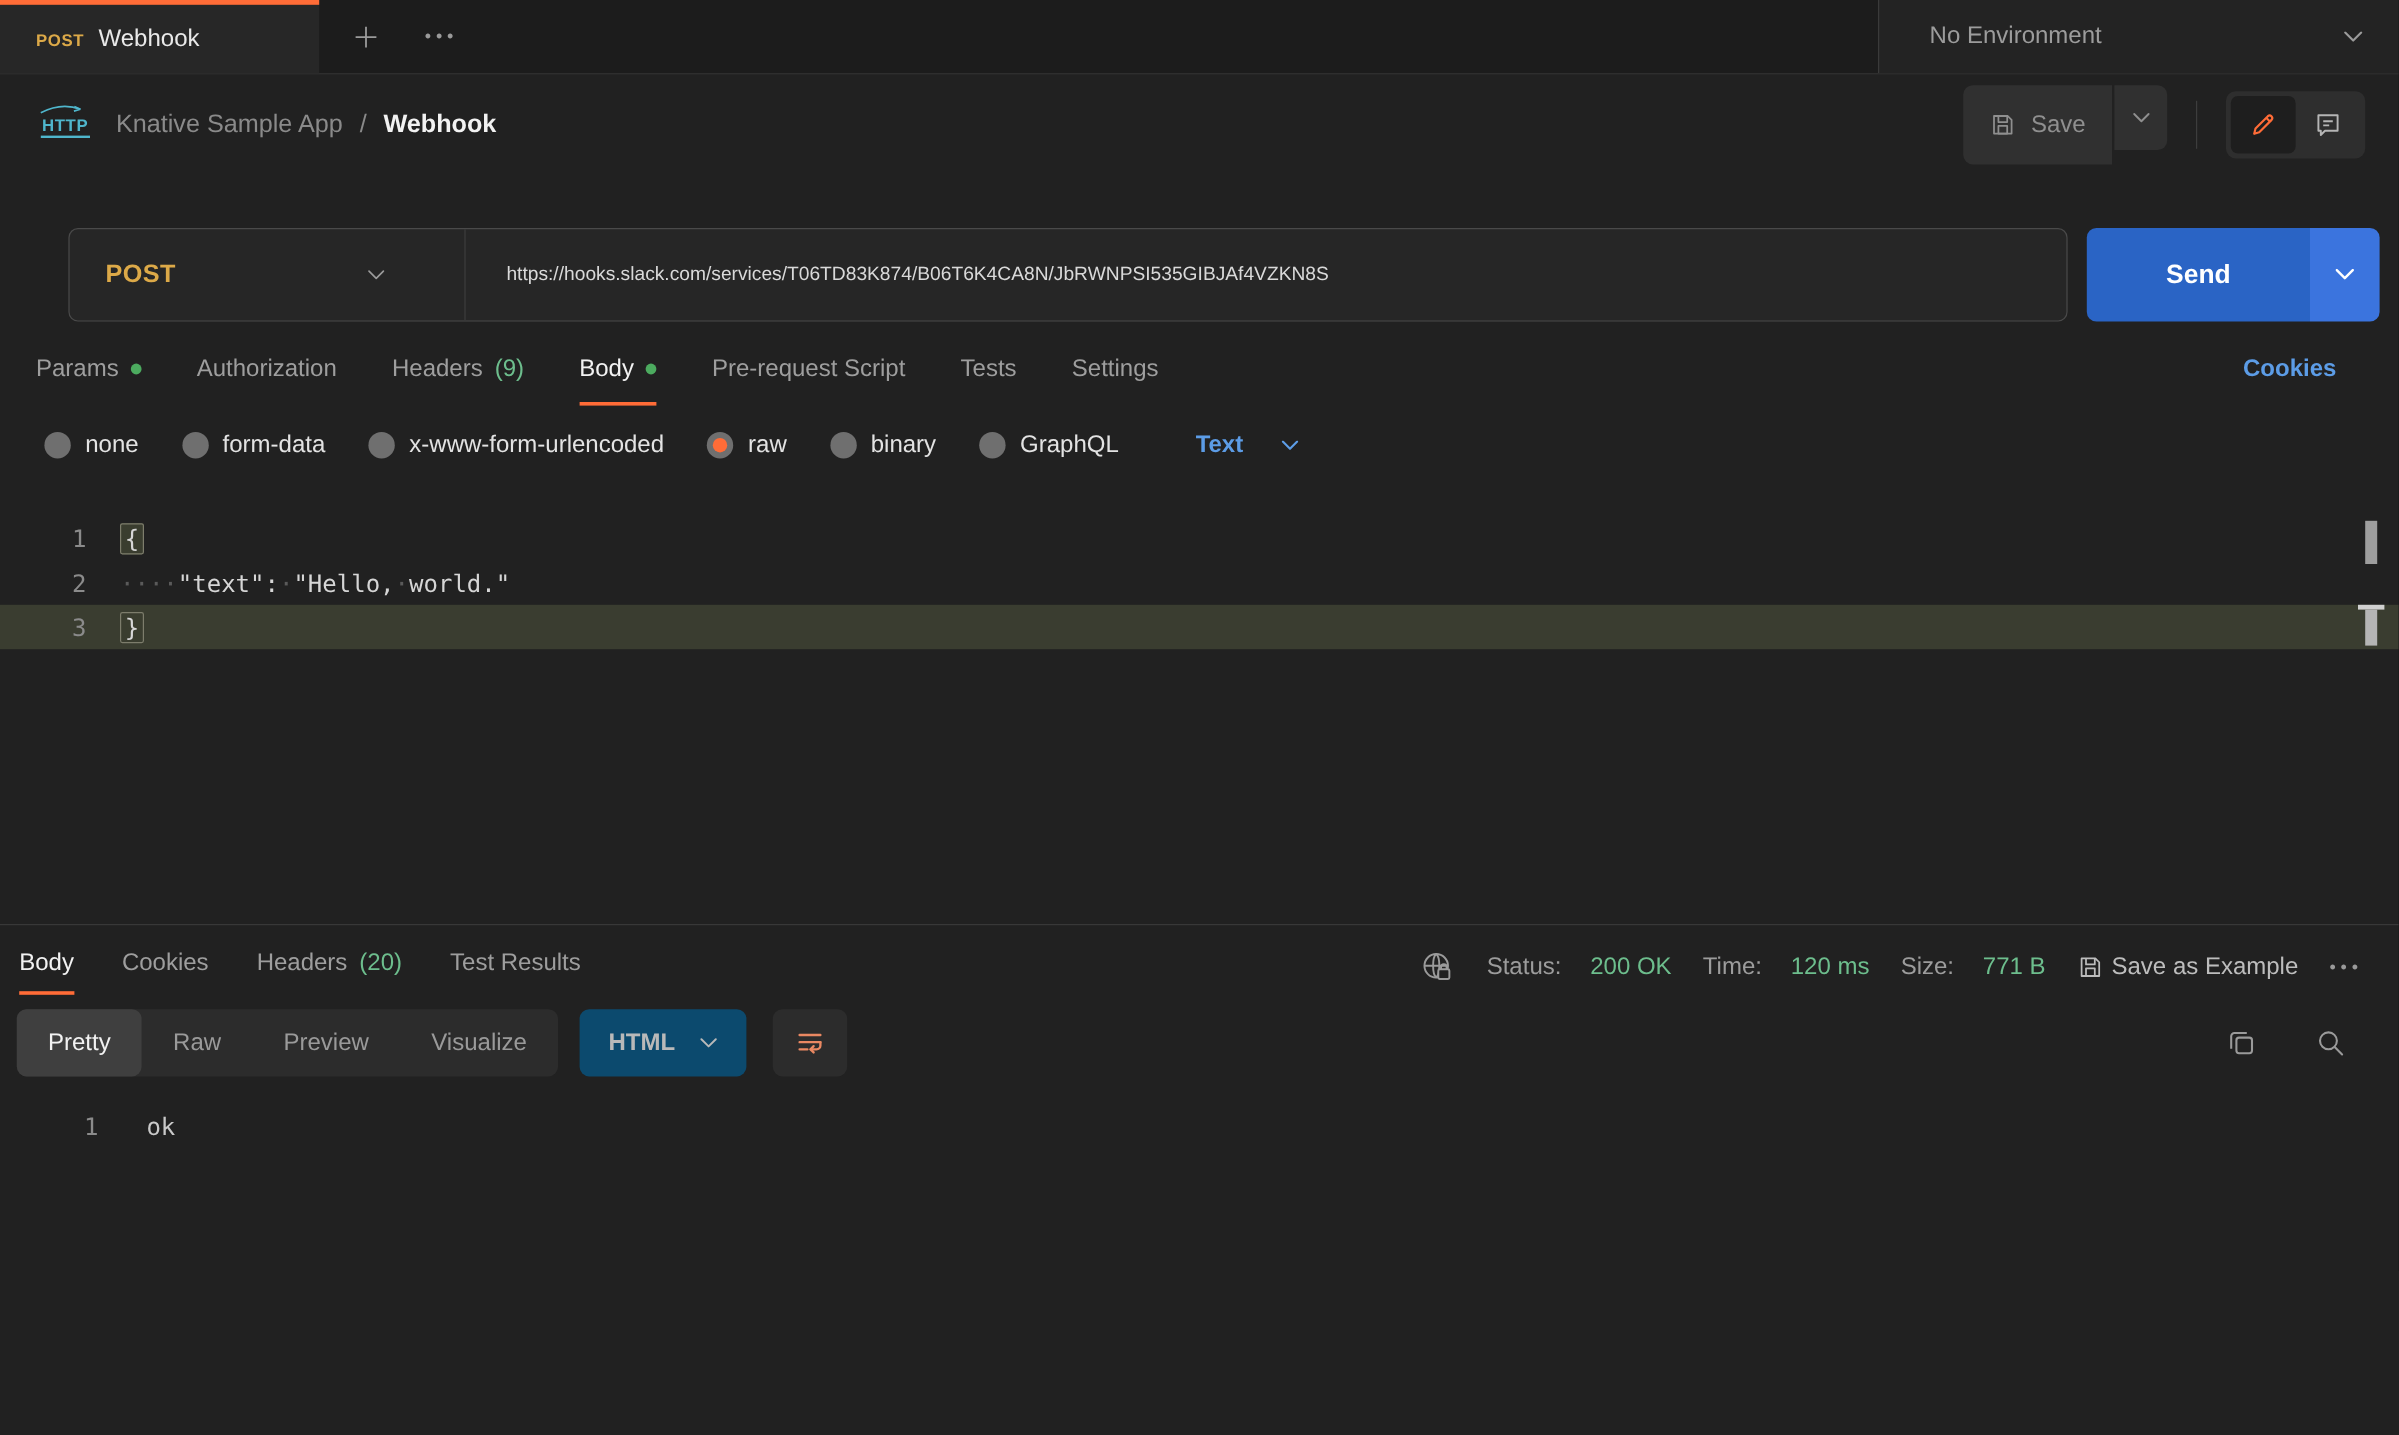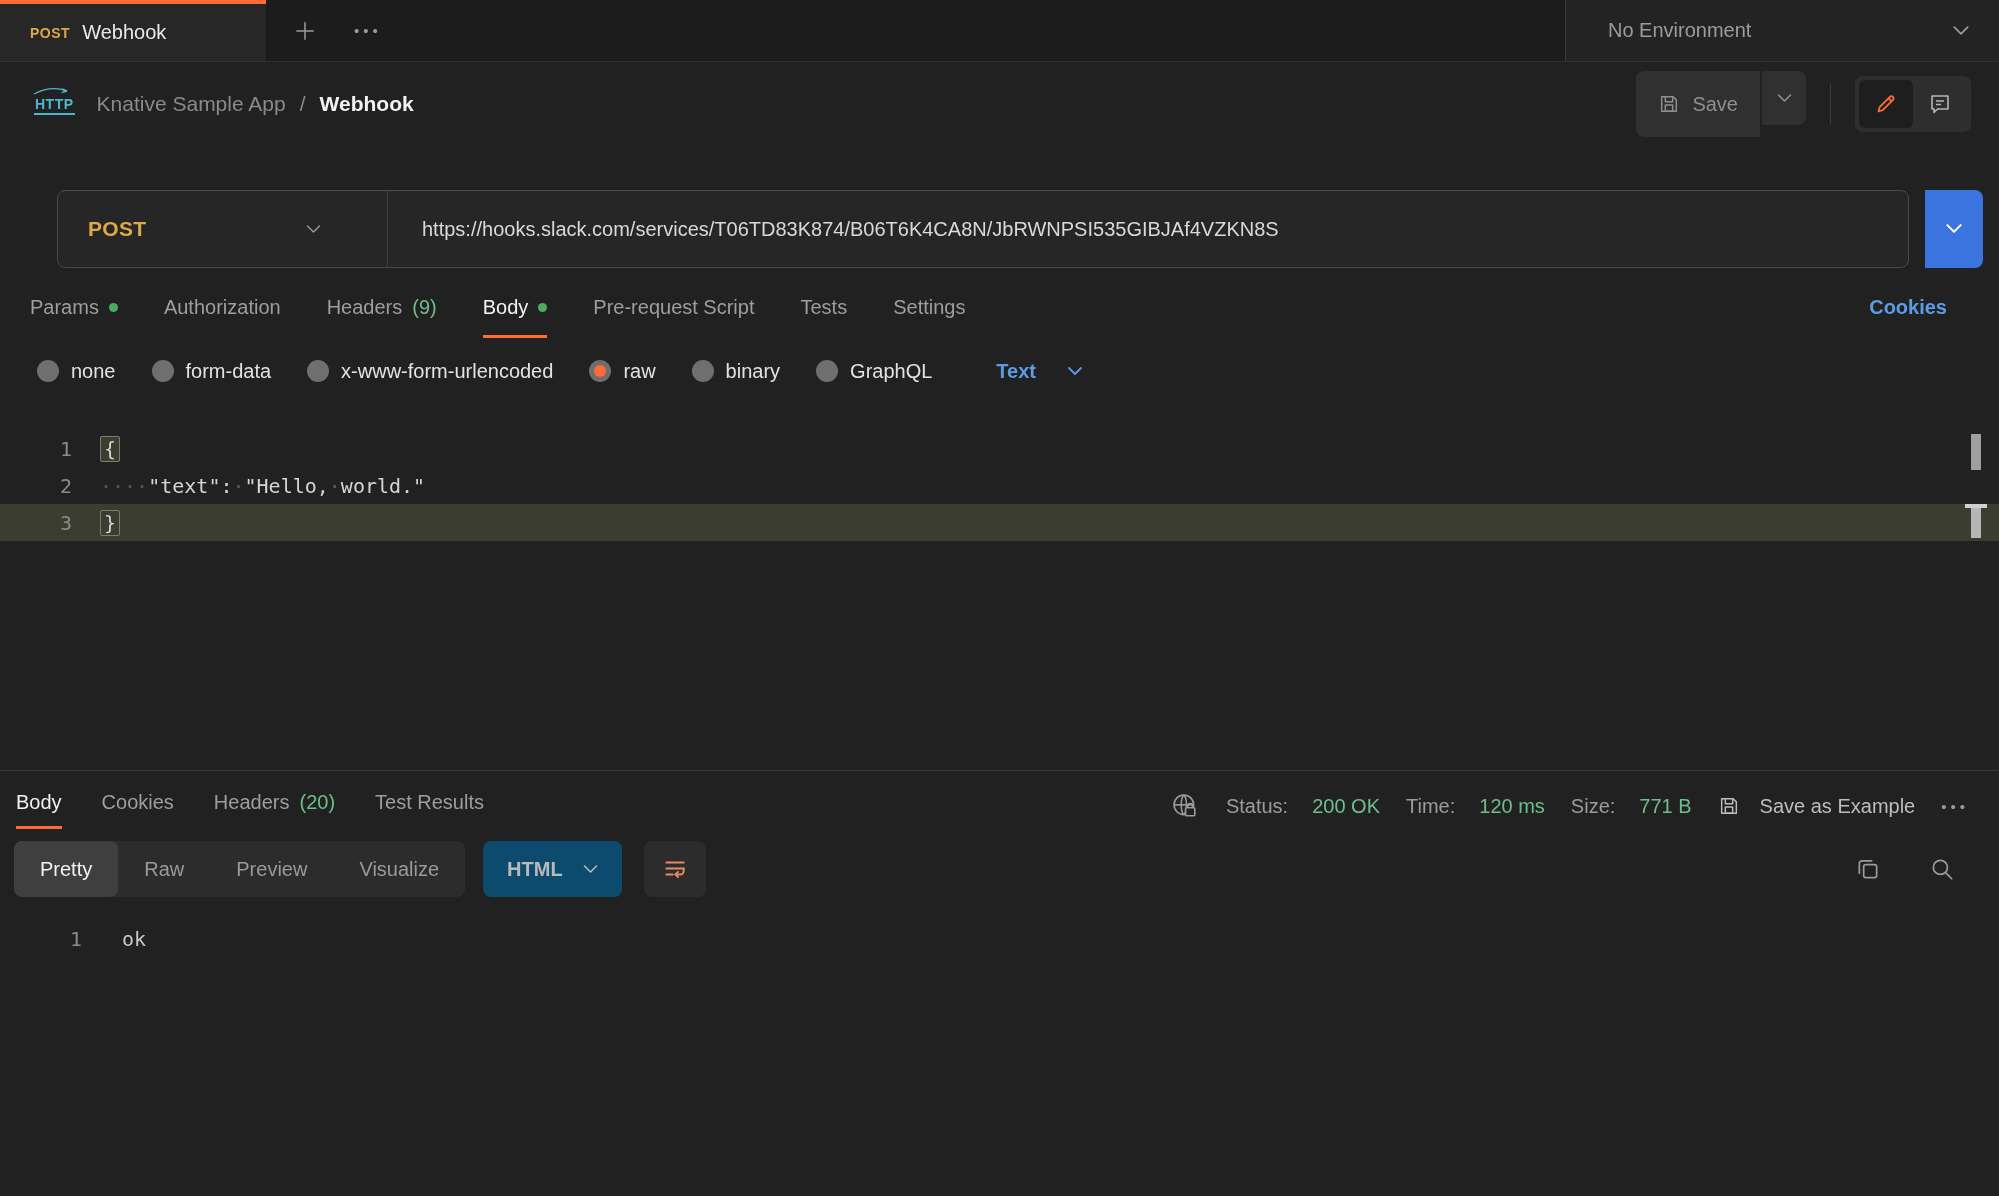--- a/index.html
+++ b/index.html
@@ -47,21 +47,21 @@
   .edit-cell.selected { background:#1e1e1e; }
 
   
   .urlrow { display:flex; gap:16px; margin:44px 16px 0 57px; height:78px; }
   .urlbox { flex:1; display:flex; border:1px solid #4a4a4a; border-radius:8px; background:#262626; overflow:hidden; }
   .method-select { width:330px; display:flex; align-items:center; justify-content:space-between;
     padding:0 66px 0 30px; border-right:1px solid #3d3d3d; cursor:pointer; }
   .method-label { color:#dca948; font-size:21px; font-weight:700; letter-spacing:.3px; }
   .method-select .chev { color:#9a9a9a; }
   .url-input { flex:1; background:transparent; border:none; outline:none; color:#d9d9d9;
-    font-family:"Liberation Sans", sans-serif; font-size:20px; padding:0 20px 0 34px; }
+    font-family:"Liberation Sans", sans-serif; font-size:16px; padding:0 20px 0 34px; }
   .send-split { display:flex; }
   .send-main { width:186px; background:#2a64c5; color:#fff; font-size:22px; font-weight:700;
     border:none; border-radius:8px 0 0 8px; cursor:pointer; font-family:"Liberation Sans", sans-serif; }
   .send-chev { width:58px; background:#3b74de; border-radius:0 8px 8px 0; display:flex;
     align-items:center; justify-content:center; color:#fff; cursor:pointer; }
 
   
   .reqtabs { display:flex; align-items:flex-start; gap:46px; padding:28px 52px 0 30px; height:66px; }
   .rtab { color:#9e9e9e; padding-bottom:16px; cursor:pointer; display:flex; align-items:center; gap:10px; }
   .rtab.active { color:#f2f2f2; border-bottom:3px solid #ff6c37; }
@@ -90,21 +90,21 @@
   .ed-cursor-mark-h { position:absolute; top:80px; right:12px; width:22px; height:4px; background:#d0d0d0; }
   .ed-cursor-mark-v { position:absolute; top:84px; right:18px; width:10px; height:30px; background:#b5b5b5; }
 
   
   .resptabs { border-top:1px solid #383838; display:flex; align-items:flex-start; gap:40px;
     padding:20px 30px 0 16px; height:64px; }
   .resptabs .rtab { padding-bottom:12px; }
   .resp-meta { margin-left:auto; display:flex; align-items:center; gap:26px; color:#9c9c9c; }
   .meta-pair { display:flex; gap:24px; align-items:center; }
   .meta-val { color:#6dbe8d; }
-  .saveex { display:flex; align-items:center; gap:20px; color:#bdbdbd; cursor:pointer; }
+  .saveex { display:flex; align-items:center; gap:7px; color:#bdbdbd; cursor:pointer; }
 
   .viewrow { display:flex; align-items:center; padding:6px 44px 6px 14px; height:70px; }
   .segmented { display:flex; background:#2c2c2c; border-radius:8px; height:56px; }
   .seg { display:flex; align-items:center; padding:0 26px; color:#9a9a9a; cursor:pointer; border-radius:8px; }
   .seg.active { background:#3f3f3f; color:#f2f2f2; }
   .html-select { display:flex; align-items:center; gap:20px; background:#0c4a6e; border-radius:8px;
     height:56px; padding:0 24px; margin-left:18px; color:#b9b9b9; font-weight:700; cursor:pointer; }
   .wrap-btn { width:62px; height:56px; background:#2c2c2c; border-radius:8px; margin-left:22px;
     display:flex; align-items:center; justify-content:center; cursor:pointer; }
   .view-icons { margin-left:auto; display:flex; align-items:center; gap:48px; color:#b5b5b5; }
@@ -199,20 +199,21 @@
         <span class="method-label">POST</span>
         <span class="chev">
           <svg width="15" height="9" viewBox="0 0 14 9" fill="none" stroke="currentColor" stroke-width="1.4" stroke-linecap="round" stroke-linejoin="round">
               <path d="M1 1l6 6 6-6"></path>
             </svg>
         </span>
       </div>
       <input class="url-input" type="text" value="https://hooks.slack.com/services/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" style="">
     </div>
     <div class="send-split">
+      <button class="send-main">Send</button>
       <div class="send-chev">
         <svg width="16" height="10" viewBox="0 0 14 9" fill="none" stroke="currentColor" stroke-width="1.8" stroke-linecap="round" stroke-linejoin="round">
             <path d="M1 1l6 6 6-6"></path>
           </svg>
       </div>
     </div>
   </div>
 
   <div class="reqtabs">
     <div class="rtab">

